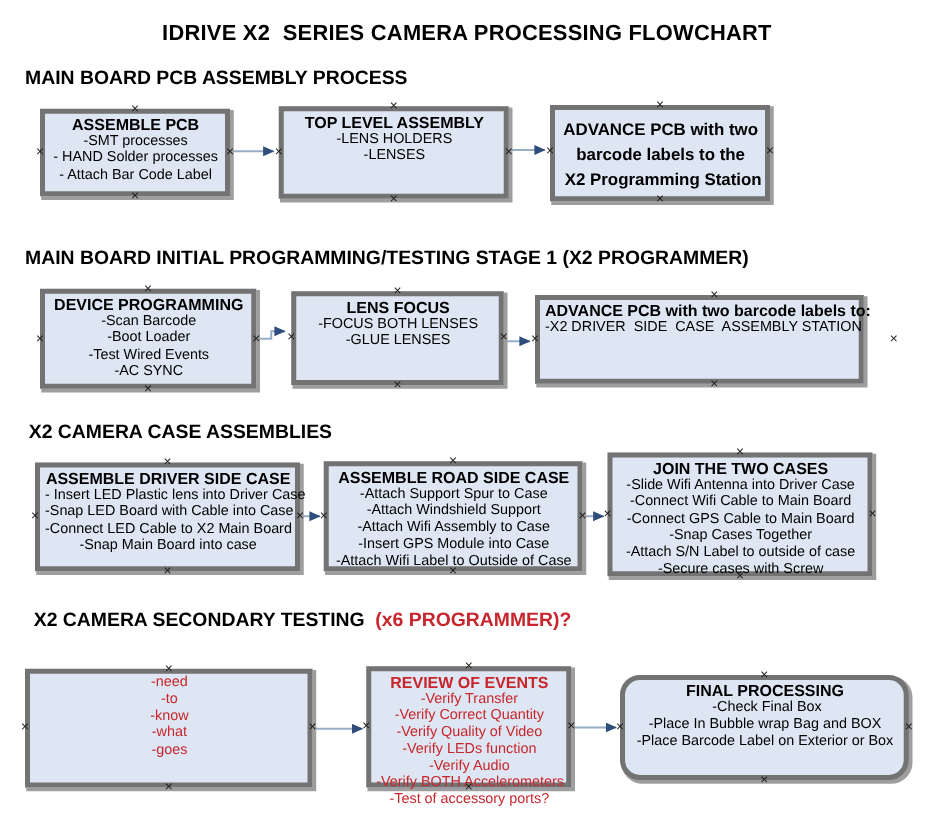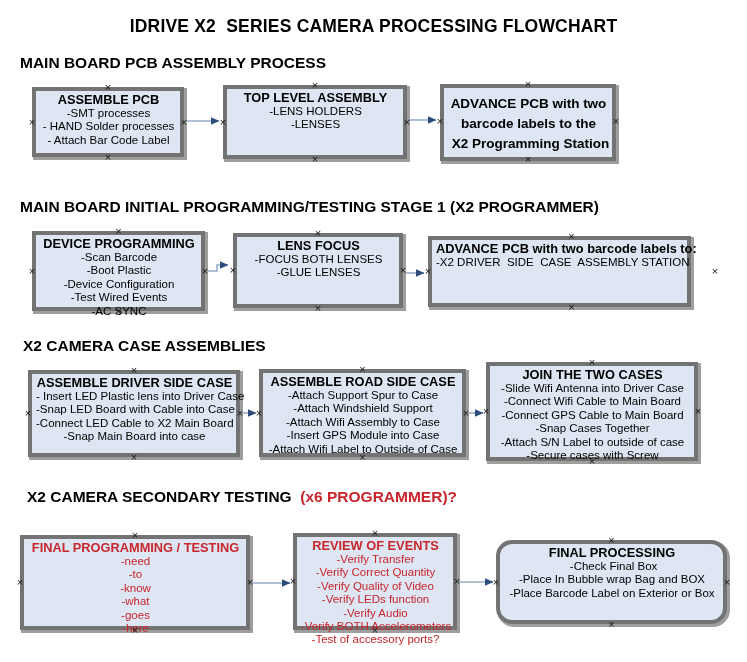--- a/index.html
+++ b/index.html
@@ -75,22 +75,21 @@
   </div>
   <div class="box" style="left:440px; top:84px; width:176px; height:77px;">
     <div class="bt-big pad-top">ADVANCE PCB with two</div>
     <div class="bt-big">barcode labels to the</div>
     <div class="bt-big"> X2 Programming Station</div>
   </div>
 
   <div class="box" style="left:32px; top:231px; width:173px; height:80px;">
     <div class="bt">DEVICE PROGRAMMING</div>
     <div class="bi">-Scan Barcode</div>
-    <div class="bi">-Boot Plastic</div>
-    <div class="bi">-Device Configuration</div>
+    <div class="bi">-Boot Loader</div>
     <div class="bi">-Test Wired Events</div>
     <div class="bi">-AC SYNC</div>
   </div>
   <div class="box" style="left:233px; top:233px; width:170px; height:75px;">
     <div class="bt">LENS FOCUS</div>
     <div class="bi">-FOCUS BOTH LENSES</div>
     <div class="bi">-GLUE LENSES</div>
   </div>
   <div class="box" style="left:428px; top:236px; width:263px; height:71px;">
     <div class="bt">ADVANCE PCB with two barcode labels to:</div>
@@ -116,27 +115,25 @@
     <div class="bt">JOIN THE TWO CASES</div>
     <div class="bi">-Slide Wifi Antenna into Driver Case</div>
     <div class="bi">-Connect Wifi Cable to Main Board</div>
     <div class="bi">-Connect GPS Cable to Main Board</div>
     <div class="bi">-Snap Cases Together</div>
     <div class="bi">-Attach S/N Label to outside of case</div>
     <div class="bi">-Secure cases with Screw</div>
   </div>
 
   <div class="box red-text" style="left:20px; top:535px; width:230px; height:95px;">
-    <div class="bt">FINAL PROGRAMMING / TESTING</div>
     <div class="bi">-need</div>
     <div class="bi">-to</div>
     <div class="bi">-know</div>
     <div class="bi">-what</div>
     <div class="bi">-goes</div>
-    <div class="bi">-here</div>
   </div>
   <div class="box red-text" style="left:293px; top:533px; width:164px; height:97px;">
     <div class="bt">REVIEW OF EVENTS</div>
     <div class="bi">-Verify Transfer</div>
     <div class="bi">-Verify Correct Quantity</div>
     <div class="bi">-Verify Quality of Video</div>
     <div class="bi">-Verify LEDs function</div>
     <div class="bi">-Verify Audio</div>
     <div class="bi">-Verify BOTH Accelerometers</div>
     <div class="bi">-Test of accessory ports?</div>

